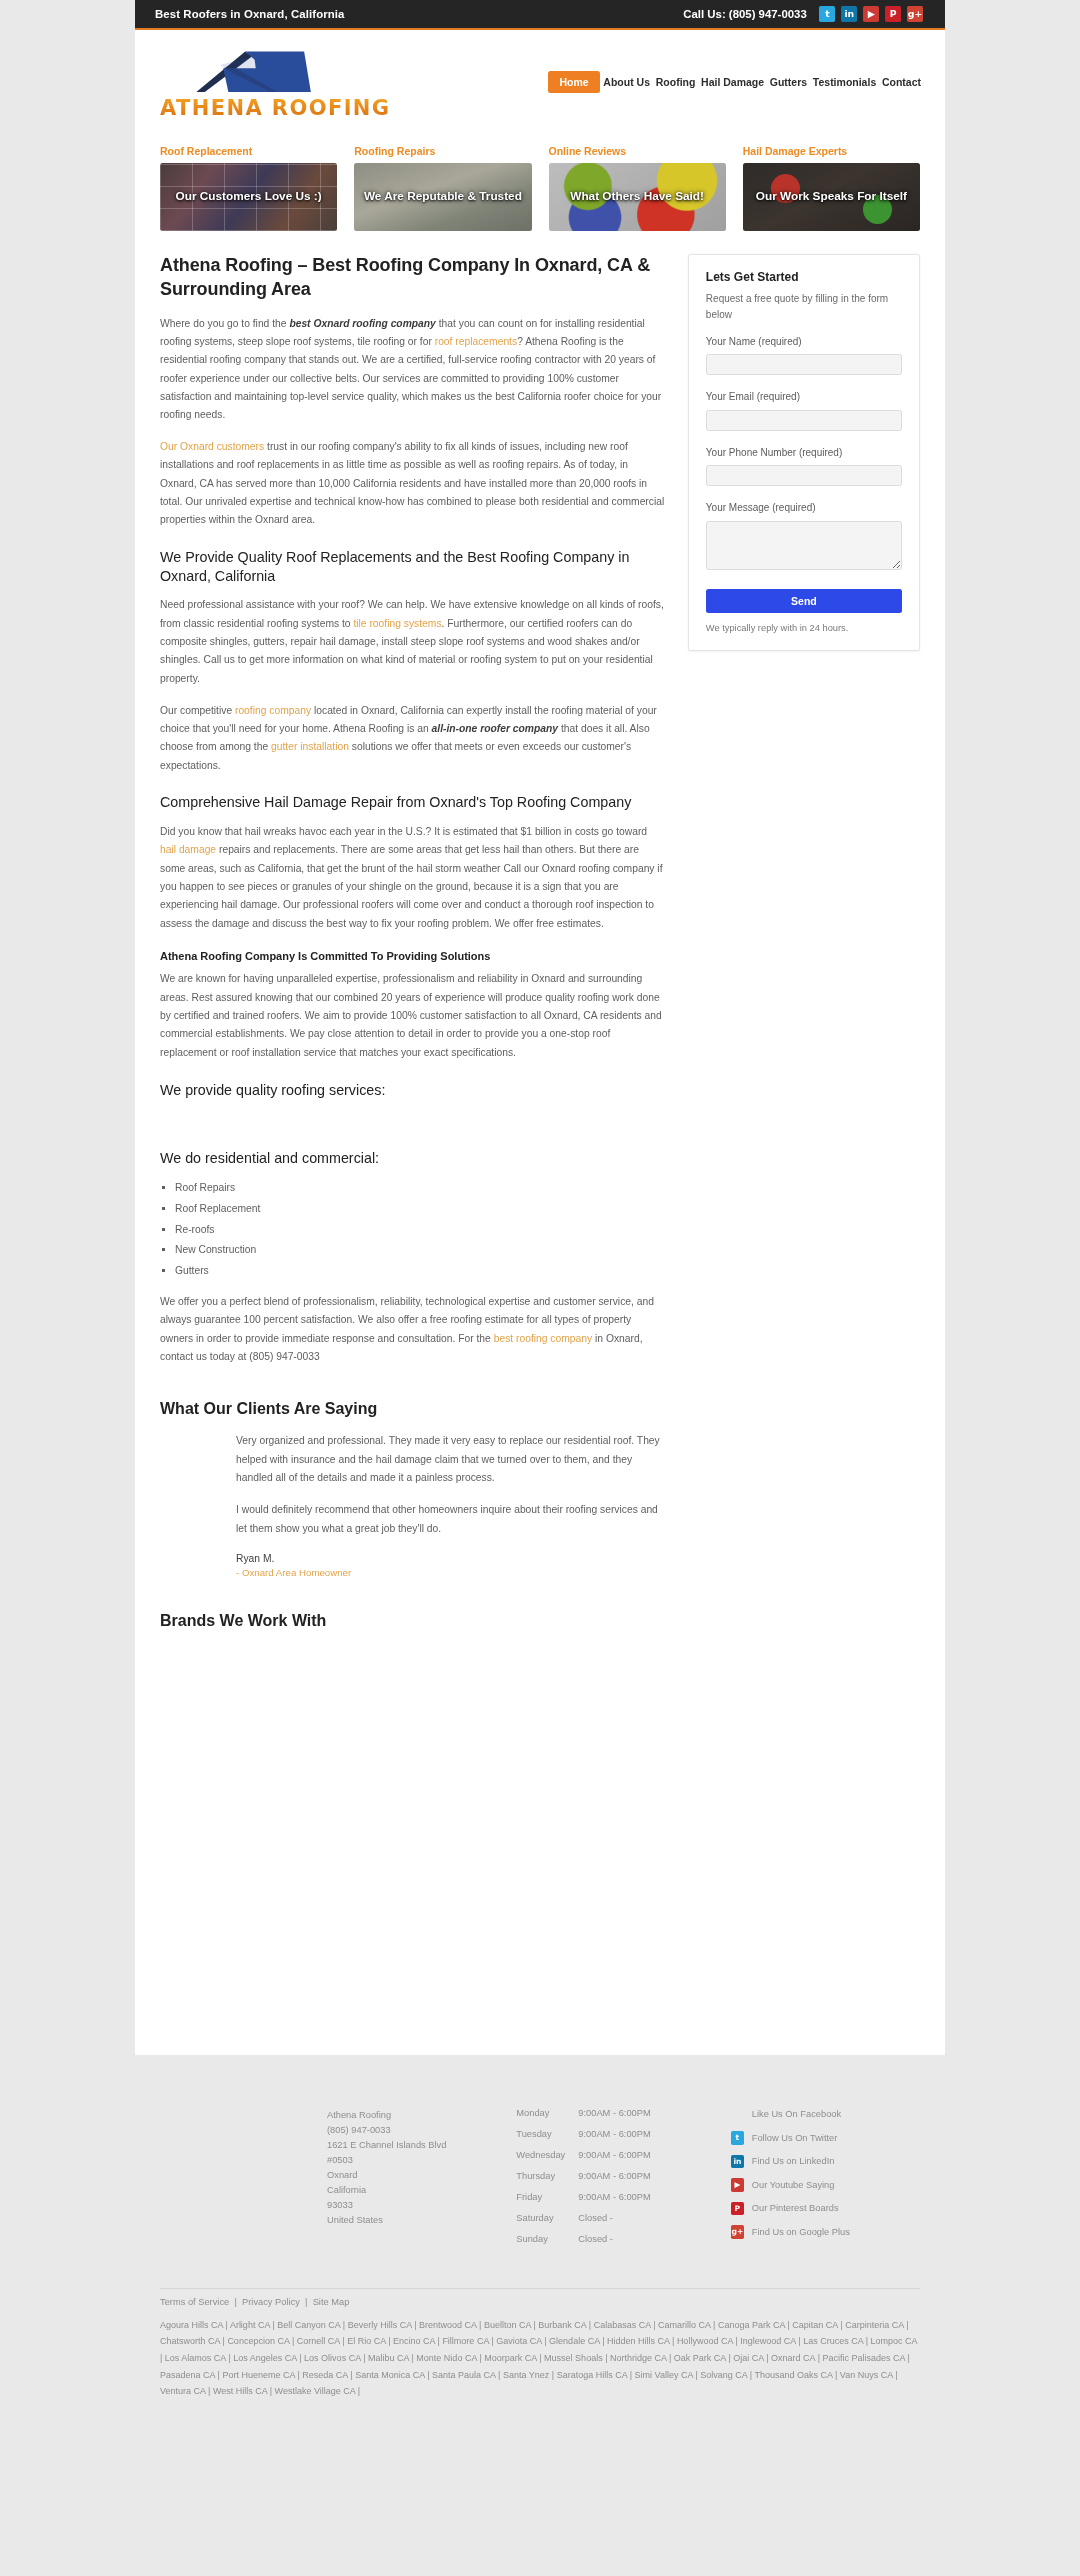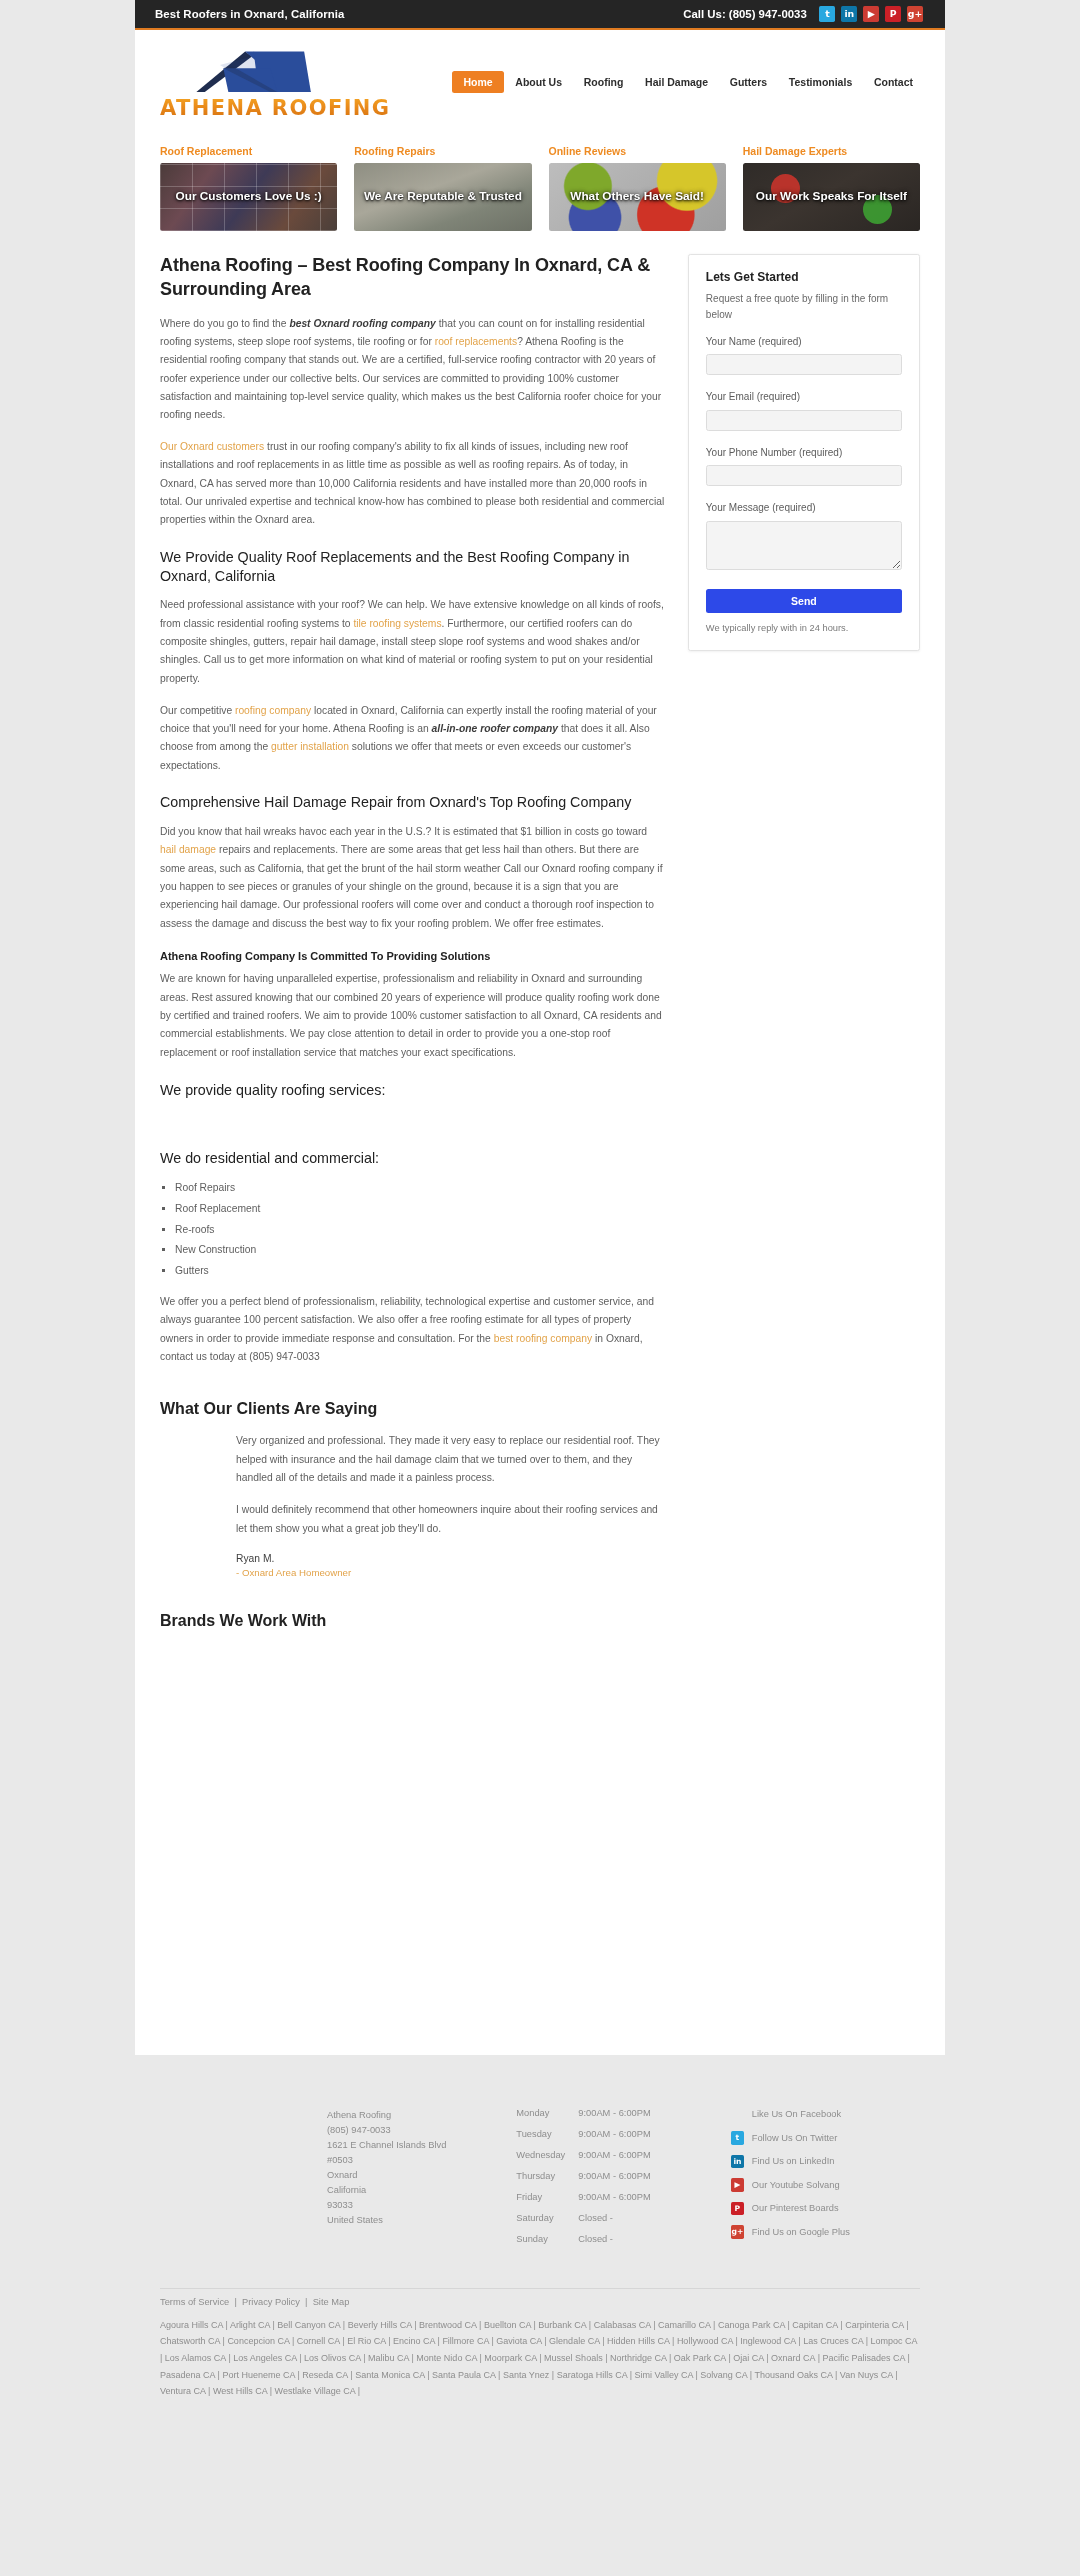--- a/index.html
+++ b/index.html
@@ -74,21 +74,21 @@
     -webkit-background-clip: text;
     background-clip: text;
     color: transparent;
     margin-top: -1.7px;
   }
   .nav { display: flex; align-items: center; gap: 1.7px; }
   .nav-item {
     font-size: 10.5px;
     font-weight: bold;
     color: #2d2d2d;
-    padding: 5px 10px;
+    padding: 5px 2px;
     cursor: pointer;
     white-space: nowrap;
   }
   .nav-item.active {
     background: #ee7f22;
     color: #ffffff;
     border-radius: 2.5px;
     padding: 5px 11px;
   }
 
@@ -548,21 +548,21 @@
       <div class="srow">
         <span class="sicon twitter">t</span>
         <span>Follow Us On Twitter</span>
       </div>
       <div class="srow">
         <span class="sicon linkedin">in</span>
         <span>Find Us on LinkedIn</span>
       </div>
       <div class="srow">
         <span class="sicon youtube">▶</span>
-        <span>Our Youtube Solvang</span>
+        <span>Our Youtube Saying</span>
       </div>
       <div class="srow">
         <span class="sicon pinterest">P</span>
         <span>Our Pinterest Boards</span>
       </div>
       <div class="srow">
         <span class="sicon googleplus">g+</span>
         <span>Find Us on Google Plus</span>
       </div>
     </div>

